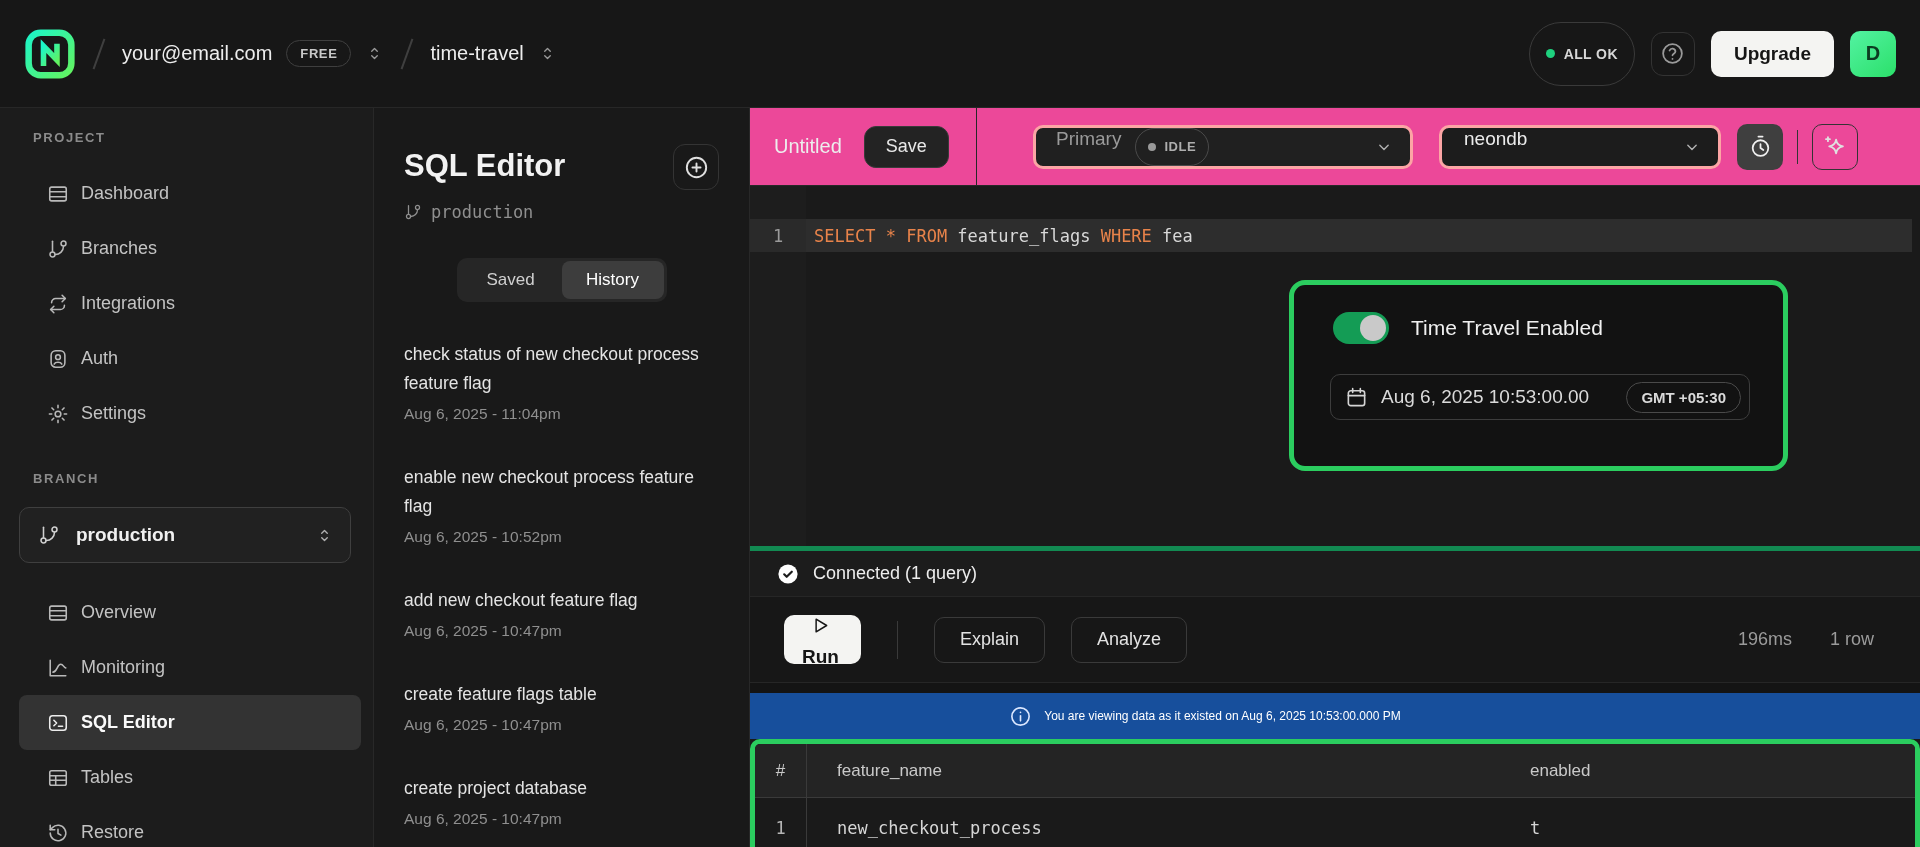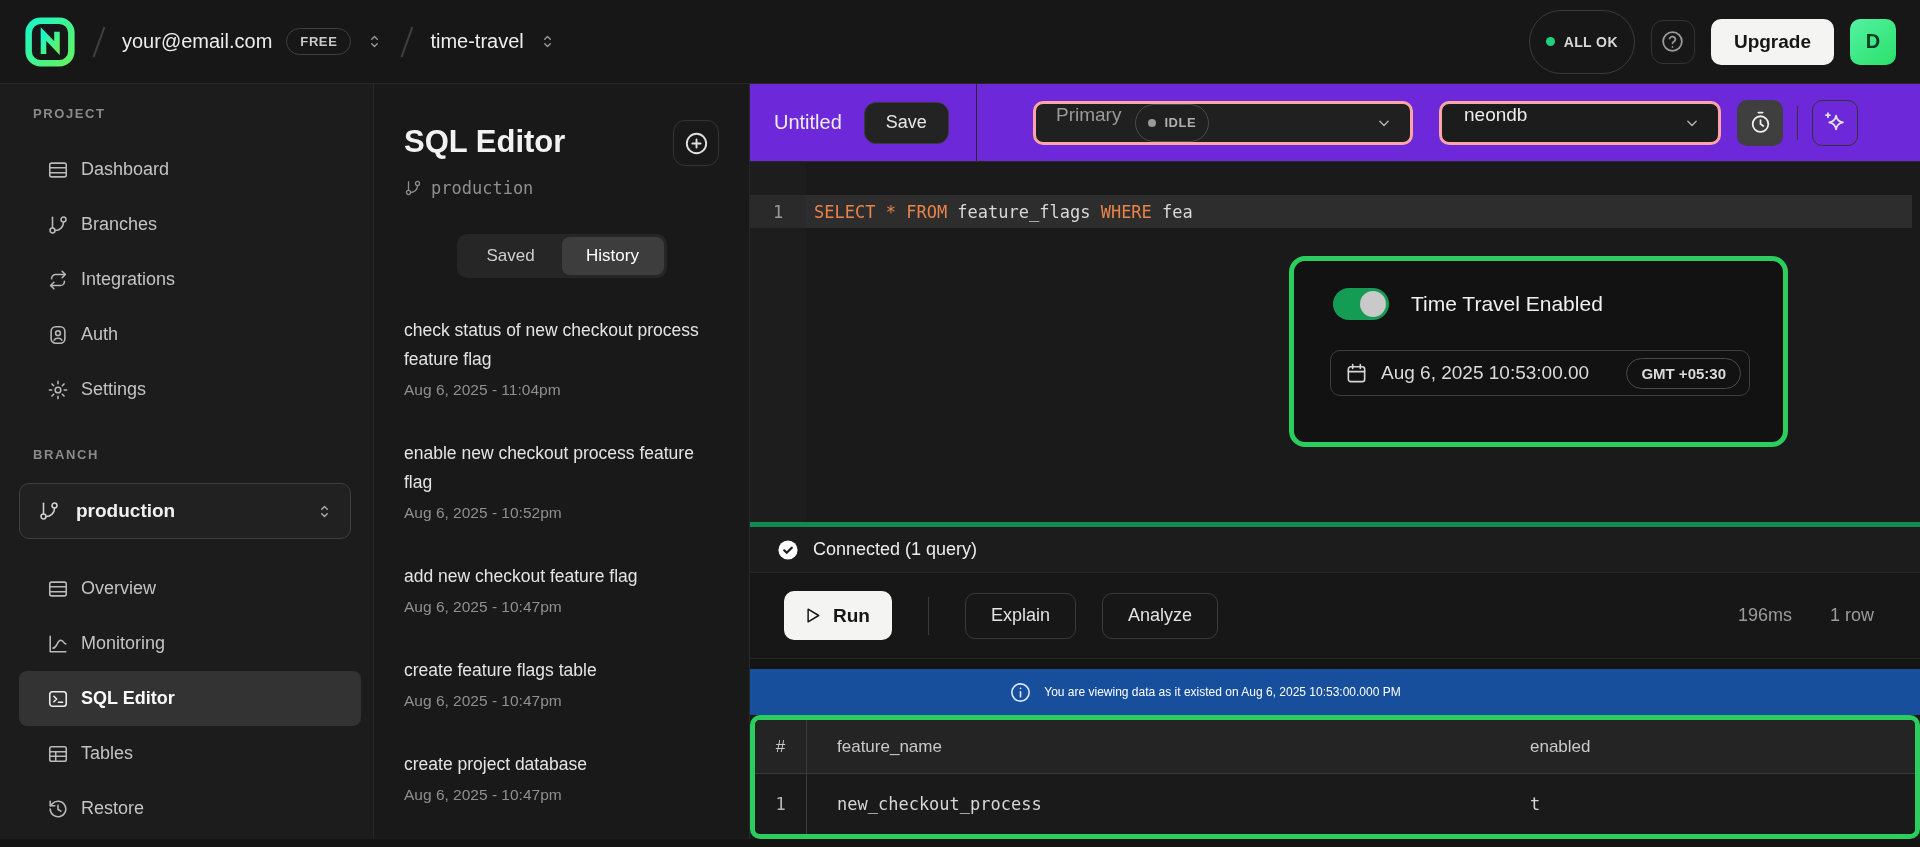--- a/index.html
+++ b/index.html
@@ -1,20 +1,20 @@
 <!DOCTYPE html>
 <html><head>
 <meta charset="utf-8">
 <style>
   * { margin:0; padding:0; box-sizing:border-box; }
   html,body { width:1920px; height:847px; overflow:hidden; }
   body { background:#141414; font-family:"Liberation Sans",sans-serif; color:#e8e8e8; }
 
   
-  .navbar { height:84px; display:flex; align-items:center; padding:0 24px; background:#171717; border-bottom:1px solid #272727; gap:16px; }
+  .navbar { height:108px; display:flex; align-items:center; padding:0 24px; background:#171717; border-bottom:1px solid #272727; gap:16px; }
   .logo { display:flex; align-items:center; cursor:pointer; }
   .slash { width:2px; height:32px; background:#3f3f3f; transform:rotate(20deg); margin:0 6px; }
   .nav-group { display:flex; align-items:center; gap:14px; font-size:20px; color:#ededed; cursor:pointer; }
   .pill-free { font-size:13px; font-weight:700; letter-spacing:.6px; color:#c9c9c9; border:1px solid #3f3f3f; border-radius:999px; padding:5px 13px; }
   .ico { display:inline-flex; align-items:center; justify-content:center; color:#9a9a9a; }
   .nav-right { margin-left:auto; display:flex; align-items:center; gap:16px; }
   .pill-status { display:flex; align-items:center; gap:9px; border:1px solid #3a3a3a; border-radius:999px; padding:23px 16px; font-size:14px; font-weight:700; letter-spacing:.4px; color:#d7d7d7; cursor:pointer; }
   .dot { width:9px; height:9px; border-radius:50%; background:#1ED17E; }
   .iconbtn { width:44px; height:44px; border-radius:12px; border:1px solid #333; background:transparent; color:#d3d3d3; display:flex; align-items:center; justify-content:center; cursor:pointer; }
   .upgrade { height:46px; padding:0 23px; border-radius:10px; background:#F4F4F2; color:#161616; font-size:19px; font-weight:600; border:none; font-family:inherit; cursor:pointer; }
@@ -42,21 +42,21 @@
   .tabs { display:flex; background:#262626; border-radius:10px; padding:3px; width:210px; margin:36px auto 0; height:44px; }
   .tab { flex:1; display:flex; align-items:center; justify-content:center; font-size:17px; color:#cfcfcf; border-radius:8px; cursor:pointer; }
   .tab.active { background:#3D3D3D; color:#ffffff; }
   .history { margin-top:38px; display:flex; flex-direction:column; gap:40px; }
   .h-item { cursor:pointer; }
   .h-title { font-size:17.5px; color:#E4E4E4; line-height:29px; }
   .h-time { font-size:15.5px; color:#8F8F8F; margin-top:7px; }
 
   
   .main { flex:1; display:flex; flex-direction:column; background:#1A1A1A; position:relative; min-width:0; }
-  .ed-head { height:78px; display:flex; border-bottom:1px solid #282828; background:#6d28d9; flex:none; }
+  .ed-head { height:78px; display:flex; border-bottom:1px solid #282828; background:#ec4899; flex:none; }
   .ed-left { width:227px; display:flex; align-items:center; gap:22px; padding-left:24px; border-right:1px solid #282828; flex:none; }
   .ed-title { font-size:20px; color:#ededed; }
   .save-btn { height:42px; padding:0 21px; border-radius:12px; border:1px solid #3a3a3a; background:#232323; color:#e8e8e8; font-size:18px; font-family:inherit; cursor:pointer;text-align:center; }
   .ed-right { flex:1; display:flex; align-items:center; padding-left:56px; }
   .select { height:44px; border:3px solid #fca5a5; border-radius:10px; display:flex; cursor:pointer; }
   .sel-compute { width:380px; background:#202020; color:#9a9a9a; font-size:19px; padding:0 16px 0 20px; margin-right:26px; }
   .idle-pill { display:flex; align-items:center; gap:8px; border:1px solid #4a4a4a; border-radius:999px; padding:5px 12px; font-size:13px; font-weight:700; color:#aeaeae; margin-left:14px; letter-spacing:.5px; }
   .idle-dot { width:8px; height:8px; border-radius:50%; background:#9a9a9a; }
   .sel-db { width:282px; background:#1c1c1c; color:#ececec; font-size:19px; padding:0 16px 0 22px; margin-right:16px; }
   .sel-chev { margin-left:auto; color:#b0b0b0; display:flex; }
@@ -81,21 +81,21 @@
   .tt-date { display:flex; align-items:center; margin:30px 0 0 36px; width:420px; height:46px; border:1.5px solid #3d3d3d; border-radius:10px; padding:0 8px 0 14px; gap:13px; cursor:pointer; }
   .tt-cal { color:#d5d5d5; display:flex; flex:none; }
   .tt-datetime { font-size:19px; color:#DADADA; white-space:nowrap; overflow:hidden; flex:1; }
   .tz-pill { border:1.5px solid #4a4a4a; border-radius:999px; padding:6px 14px; font-size:15px; font-weight:700; color:#DADADA; white-space:nowrap; flex:none; }
 
   
   .resizer { height:5px; background:#128A52; flex:none; cursor:row-resize; }
   .connected { height:46px; background:#1C1C1C; border-bottom:1px solid #262626; display:flex; align-items:center; gap:13px; padding-left:26px; font-size:18px; color:#EDEDED; flex:none; }
   .check { color:#ffffff; display:flex; }
   .run-row { height:86px; display:flex; align-items:center; padding:0 46px 0 34px; background:#171717; border-bottom:1px solid #262626; flex:none; }
-  .run-btn { height:49px; padding:0 22px 0 18px; border-radius:10px; background:#F4F4F2; color:#161616; font-weight:700; font-size:19px; display:flex; align-items:center; gap:10px; border:none; font-family:inherit; cursor:pointer; }
+  .run-btn { height:49px; padding:0 22px 0 18px; border-radius:10px; background:#F4F4F2; color:#161616; font-weight:700; font-size:19px; display:flex; align-items:center; gap:10px; border:none; font-family:inherit; cursor:pointer;flex-direction:column; }
   .vdiv2 { width:1px; height:38px; background:#3a3a3a; margin:0 36px; flex:none; }
   .ghost-btn { height:46px; padding:0 25px; border-radius:10px; border:1px solid #3a3a3a; background:transparent; color:#E3E3E3; font-size:18px; font-family:inherit; margin-right:26px; cursor:pointer; }
   .run-meta { margin-left:auto; display:flex; gap:38px; color:#9b9b9b; font-size:18px; }
   .spacer { height:10px; background:#141414; flex:none; }
   .banner { height:46px; background:#174F9C; display:flex; align-items:center; justify-content:center; gap:12px; color:#ffffff; font-size:12px; padding-right:260px; flex:none; }
   .banner .ico { color:#dbe7ff; }
 
   .results { border:5px solid #2BCD5F; border-radius:10px; overflow:hidden; background:#1A1A1A; flex:none; }
   .thead { display:flex; height:54px; background:#242424; border-bottom:1px solid #3a3a3a; align-items:stretch; font-size:17px; color:#c9c9c9; }
   .trow { display:flex; height:60px; align-items:stretch; background:#1A1A1A; font-family:"DejaVu Sans Mono",monospace; font-size:17px; color:#d6d6d6; }

